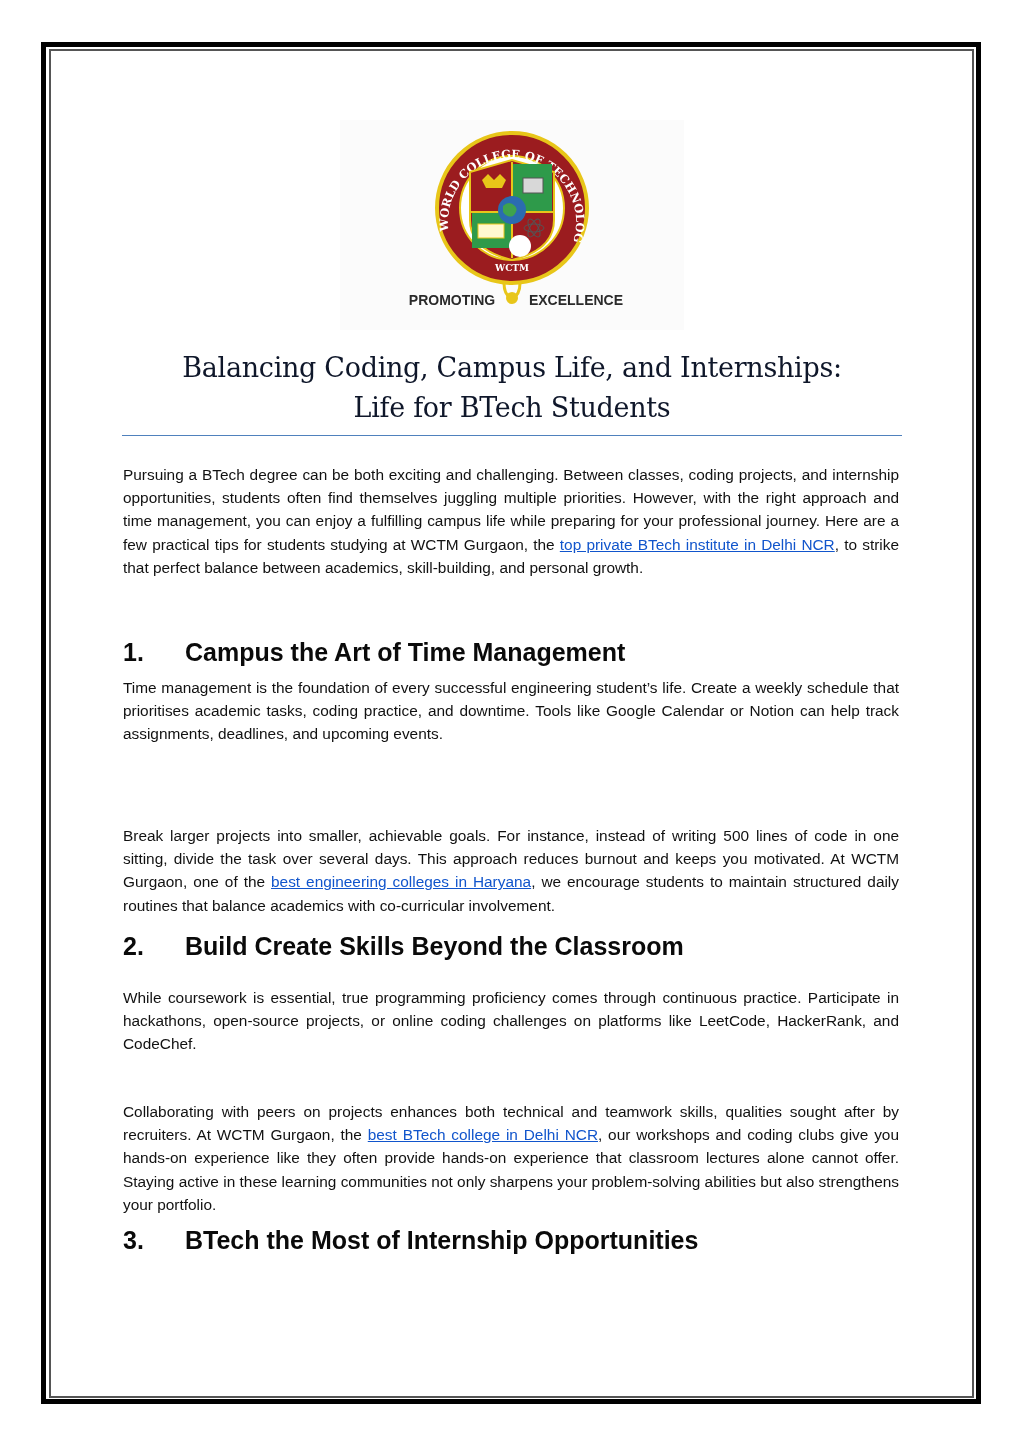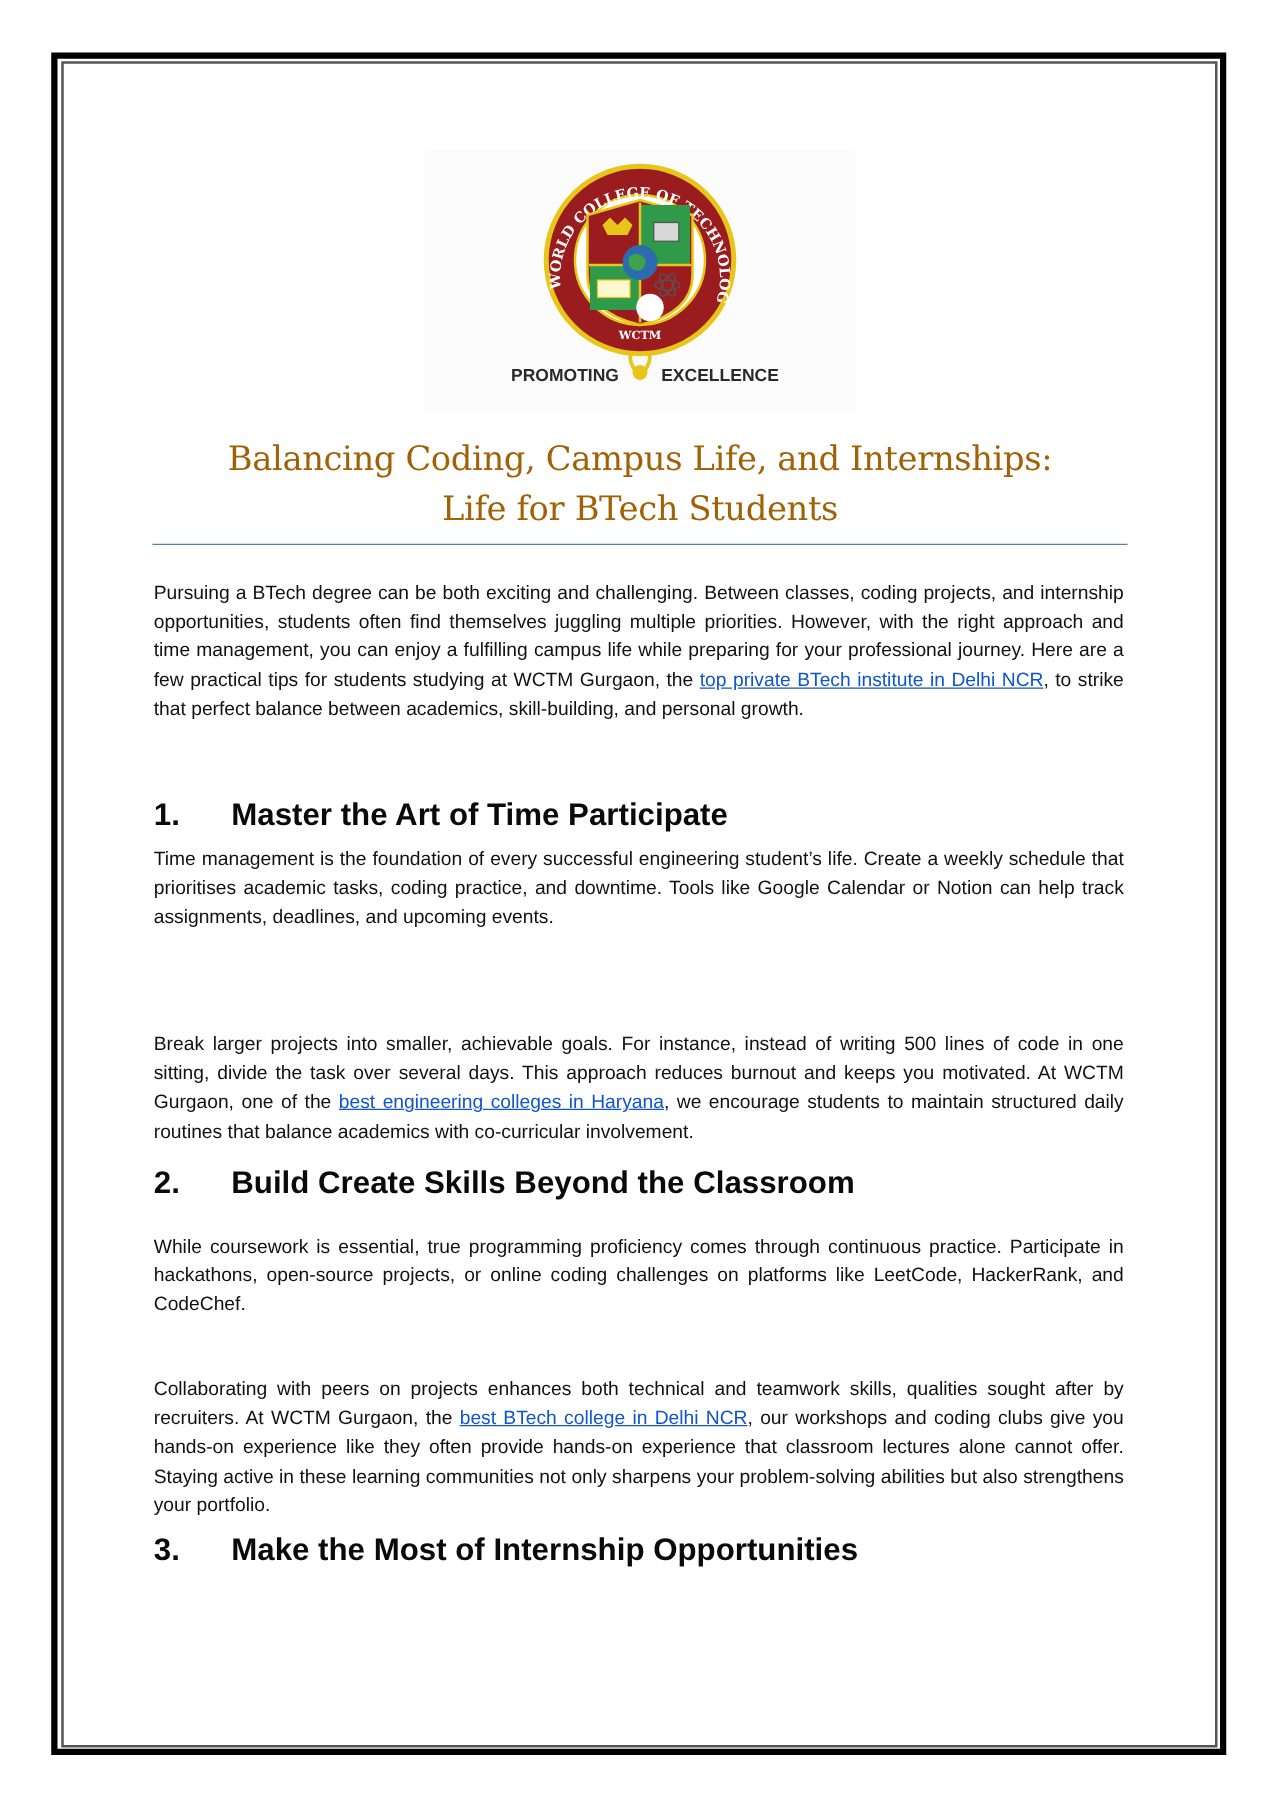--- a/index.html
+++ b/index.html
@@ -1,20 +1,20 @@
 <!DOCTYPE html>
 <html><head>
 <meta charset="utf-8">
 <style>
   html, body { margin:0; padding:0; background:#ffffff; }
   body { width:1023px; height:1448px; position:relative; overflow:hidden; }
   .frame-outer { position:absolute; left:41px; top:42px; width:940px; height:1362px; border:5px solid #000; box-sizing:border-box; }
   .frame-inner { position:absolute; left:49px; top:49px; width:925px; height:1349px; border:2px solid #555; box-sizing:border-box; }
   .logo { position:absolute; left:340px; top:120px; width:344px; height:210px; }
-  .title { position:absolute; left:122px; top:348px; width:780px; text-align:center; font-family:"DejaVu Serif", "Liberation Serif", serif; font-size:27px; line-height:40px; color:#a16207; letter-spacing:-0.3px; }
+  .title { position:absolute; left:122px; top:348px; width:780px; text-align:center; font-family:"DejaVu Serif", "Liberation Serif", serif; font-size:27px; line-height:40px; color:#0f172a; letter-spacing:-0.3px; }
   .title-rule { position:absolute; left:122px; top:435px; width:780px; height:0; border-top:1.5px solid #4f81bd; }
   .body-text { position:absolute; left:123px; width:776px; font-family:"Liberation Sans", sans-serif; font-size:15.4px; line-height:23.2px; color:#111; text-align:justify; }
   .body-text a { color:#1155cc; text-decoration:underline;margin-top:44px; }
   .heading { position:absolute; left:123px; font-family:"Liberation Sans", sans-serif; font-weight:bold; font-size:25px; color:#0a0a0a; }
   .heading .num { display:inline-block; width:62px; }
 </style>
 </head>
 <body>
 
 <div class="frame-outer"></div>
@@ -55,30 +55,30 @@
   <div>Balancing Coding, Campus Life, and Internships:</div>
   <div>Life for BTech Students</div>
 </div>
 <div class="title-rule"></div>
 
 <div class="body-text" style="top:463px;">
   <span>Pursuing a BTech degree can be both exciting and challenging. Between classes, coding projects, and internship opportunities, students often find themselves juggling multiple priorities. However, with the right approach and time management, you can enjoy a fulfilling campus life while preparing for your professional journey. Here are a few practical tips for students studying at WCTM Gurgaon, the </span><a href="#">top private BTech institute in Delhi NCR</a><span>, to strike that perfect balance between academics, skill-building, and personal growth.</span>
 </div>
 
 <div class="heading" style="top:638px;">
-  <span class="num">1.</span><span>Master the Art of Time Participate</span>
+  <span class="num">1.</span><span>Campus the Art of Time Management</span>
 </div>
 <div class="body-text" style="top:676px;">Time management is the foundation of every successful engineering student’s life. Create a weekly schedule that prioritises academic tasks, coding practice, and downtime. Tools like Google Calendar or Notion can help track assignments, deadlines, and upcoming events.</div>
 <div class="body-text" style="top:824px;">
   <span>Break larger projects into smaller, achievable goals. For instance, instead of writing 500 lines of code in one sitting, divide the task over several days. This approach reduces burnout and keeps you motivated. At WCTM Gurgaon, one of the </span><a href="#">best engineering colleges in Haryana</a><span>, we encourage students to maintain structured daily routines that balance academics with co-curricular involvement.</span>
 </div>
 
 <div class="heading" style="top:932px;">
   <span class="num">2.</span><span>Build Create Skills Beyond the Classroom</span>
 </div>
 <div class="body-text" style="top:986px;">While coursework is essential, true programming proficiency comes through continuous practice. Participate in hackathons, open-source projects, or online coding challenges on platforms like LeetCode, HackerRank, and CodeChef.</div>
 <div class="body-text" style="top:1100px;">
   <span>Collaborating with peers on projects enhances both technical and teamwork skills, qualities sought after by recruiters. At WCTM Gurgaon, the </span><a href="#">best BTech college in Delhi NCR</a><span>, our workshops and coding clubs give you hands-on experience like they often provide hands-on experience that classroom lectures alone cannot offer. Staying active in these learning communities not only sharpens your problem-solving abilities but also strengthens your portfolio.</span>
 </div>
 
 <div class="heading" style="top:1226px;">
-  <span class="num">3.</span><span>Make the Most of Internship Opportunities</span>
+  <span class="num">3.</span><span>BTech the Most of Internship Opportunities</span>
 </div>
 
 </body></html>

